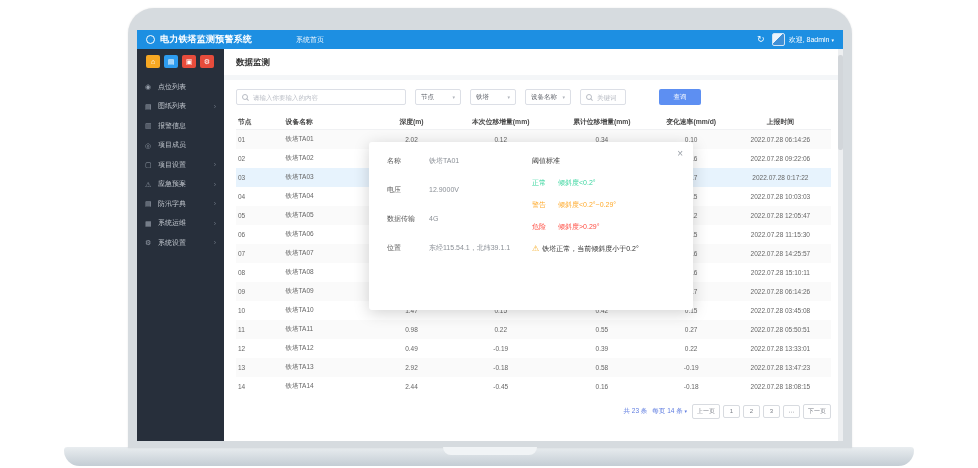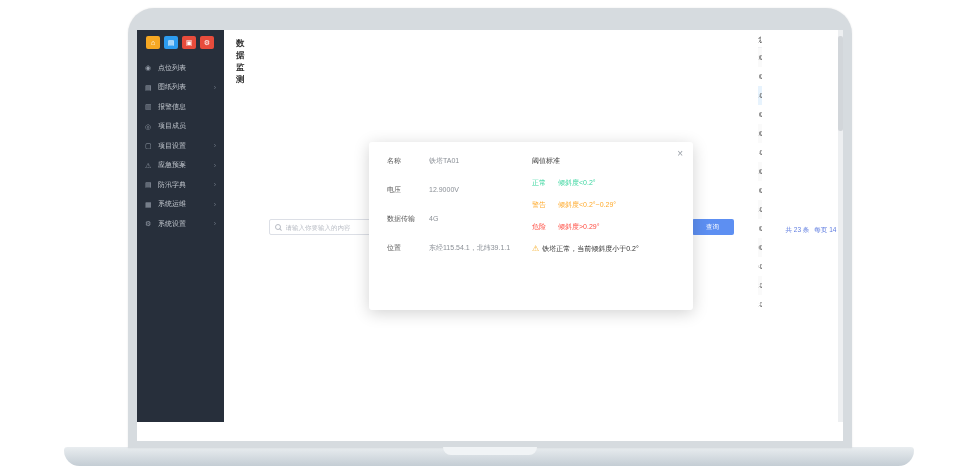--- a/index.html
+++ b/index.html
@@ -41,21 +41,21 @@
   .sidebar{width:87px;background:#272f3b;flex:none;display:flex;flex-direction:column}
   .quick-row{display:flex;gap:4px;padding:6px 9px 9px}
   .qbtn{width:14px;height:13px;border-radius:2px;color:#fff;font-size:7px;line-height:1;
         display:flex;align-items:center;justify-content:center;cursor:pointer}
   .menu{display:flex;flex-direction:column}
   .menu-item{height:19.5px;display:flex;align-items:center;padding:0 8px;color:#c3c8cf;font-size:7px;cursor:pointer}
   .mi-icon{width:11px;font-size:7px;color:#949ca8;flex:none;line-height:1}
   .mi-label{flex:1;margin-left:2px;white-space:nowrap}
   .mi-arrow{color:#6d7683;font-size:7px}
   
-  .main{flex:1;display:flex;position:relative;background:#fff;min-width:0}
+  .main{flex:1;display:flex;flex-direction:column;position:relative;background:#fff;min-width:0}
   .page-titlebar{padding:8px 12px 6px;font-size:8.5px;font-weight:bold;color:#333}
   .title-gap{height:5px;background:#f4f6f8}
   .filter-row{display:flex;align-items:center;padding:9px 12px 7px;gap:9px}
   .inputbox{height:16px;border:1px solid #dcdfe6;border-radius:2px;display:flex;align-items:center;
             padding:0 5px;background:#fff;box-sizing:border-box}
   .inputbox input{border:none;outline:none;font-size:6.5px;color:#5a5e66;width:100%;padding:0;background:transparent;
                   font-family:"Liberation Sans","DejaVu Sans",sans-serif}
   .inputbox input::placeholder{color:#b9bdc5}
   .search-box{width:170px}
   .mag{position:relative;width:7px;height:7px;flex:none;margin-right:4px}
@@ -106,20 +106,29 @@
 </style>
 </head>
 <body>
 
 <div class="laptop-base"></div>
 <div class="laptop-notch"></div>
 
 <div class="laptop-screen">
   <div class="screen-inner">
 
+    <div class="app-header">
+      <span class="logo-circle"></span>
+      <span class="app-title">电力铁塔监测预警系统</span>
+      <span class="nav-home">系统首页</span>
+      <span class="header-spacer"></span>
+      <span class="refresh-icon">↻</span>
+      <span class="avatar"></span>
+      <span class="welcome"><span>欢迎, 8admin</span><span class="caret">▾</span></span>
+    </div>
 
     <div class="app-body">
 
       <div class="sidebar">
         <div class="quick-row">
             <div class="qbtn" style="background: rgb(246, 168, 35);">⌂</div>
             <div class="qbtn" style="background: rgb(45, 156, 240);">▤</div>
             <div class="qbtn" style="background: rgb(231, 76, 60);">▣</div>
             <div class="qbtn" style="background: rgb(231, 76, 60);">⚙</div>
           </div>

